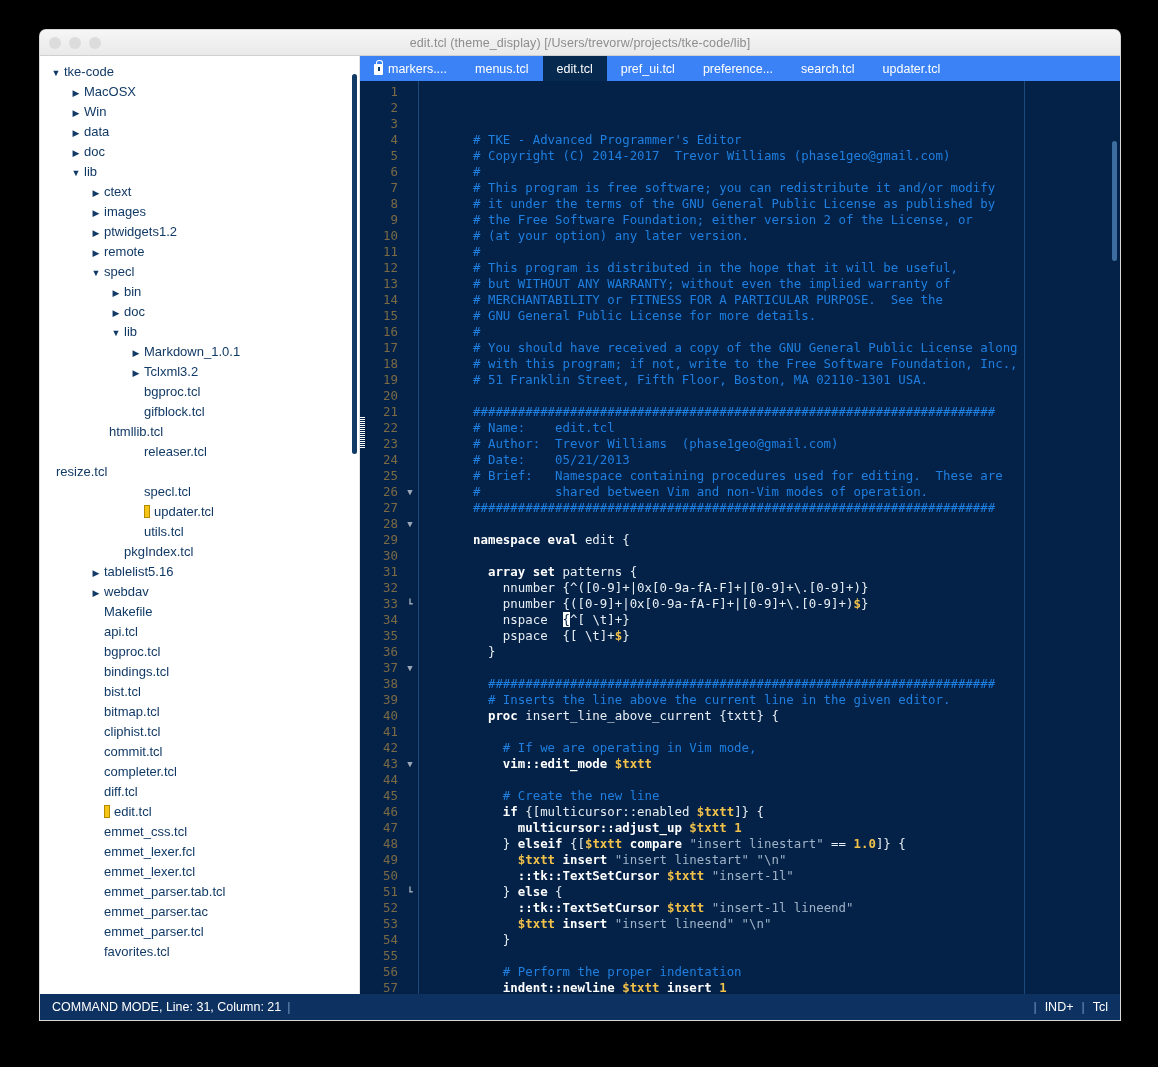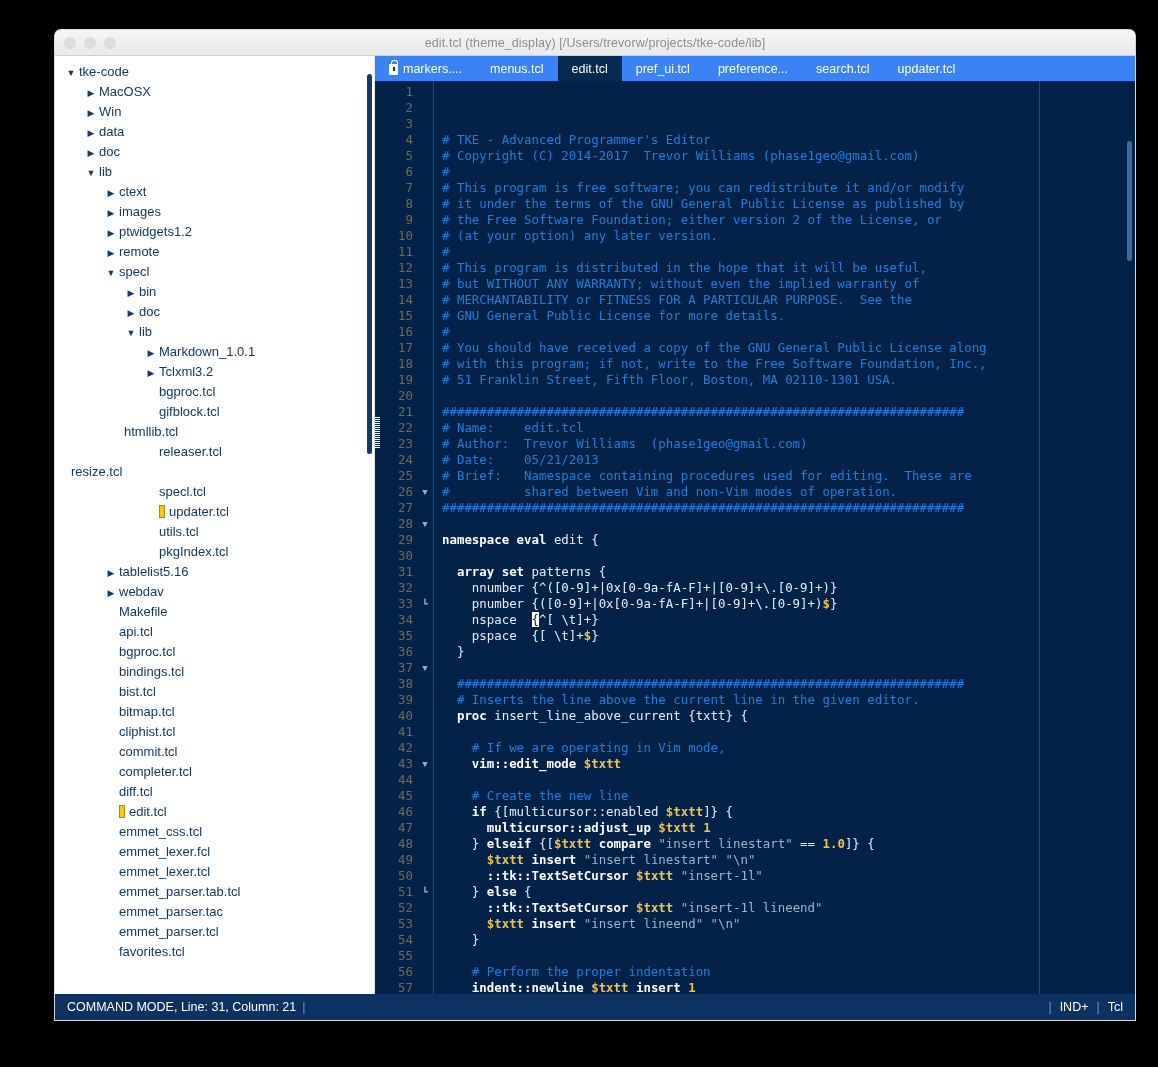--- a/index.html
+++ b/index.html
@@ -5,21 +5,21 @@
   * { box-sizing: border-box; }
   html, body {
     margin: 0; padding: 0;
     width: 1158px; height: 1067px;
     background: #000000;
     font-family: "Liberation Sans", sans-serif;
     overflow: hidden;
   }
   #window {
     position: absolute;
-    left: 55px; top: 30px;
+    left: 40px; top: 30px;
     width: 1080px; height: 990px;
     background: #ffffff;
     border-radius: 6px 6px 0 0;
     overflow: hidden;
     box-shadow: 0 0 0 1px #d8d8d8;
   }
 
   
   #titlebar {
     position: relative;
@@ -164,21 +164,21 @@
     width: 1px; flex: none; background: #1e4a7a; margin-top: 0;
   }
   #code {
     flex: 1;
     padding-top: 3px;
     padding-left: 8px;
     white-space: pre;
     overflow: hidden;
     position: relative;
   }
-  #code .cl { height: 16px; }
+  #code .cl { height: 16px; margin-left: 46px; }
 
   .c-comment { color: #1e7fe0; }
   .c-code    { color: #e8eef5; }
   .c-kw      { color: #ffffff; font-weight: bold; }
   .c-var     { color: #f2c14a; font-weight: bold; }
   .c-str     { color: #9fb3c8; }
   .c-num     { color: #f2c14a; font-weight: bold; }
   .cursor    { background: #ffffff; color: #042247; }
 
   #margin-guide {
@@ -325,21 +325,21 @@
           </div>
           <div class="tree-row" style="padding-left: 88px;">
             <span class="tw"></span>
             <span class="marker-box"></span>
             <span class="tree-label">updater.tcl</span>
           </div>
           <div class="tree-row" style="padding-left: 88px;">
             <span class="tw"></span>
             <span class="tree-label">utils.tcl</span>
           </div>
-          <div class="tree-row" style="padding-left: 68px; margin-left: 20px;">
+          <div class="tree-row" style="padding-left: 68px;">
             <span class="tw"></span>
             <span class="tree-label">pkgIndex.tcl</span>
           </div>
           <div class="tree-row" style="padding-left: 48px;">
             <span class="tw"><span class="arrow">▶</span></span>
             <span class="tree-label">tablelist5.16</span>
           </div>
           <div class="tree-row" style="padding-left: 48px;">
             <span class="tw"><span class="arrow">▶</span></span>
             <span class="tree-label">webdav</span>

